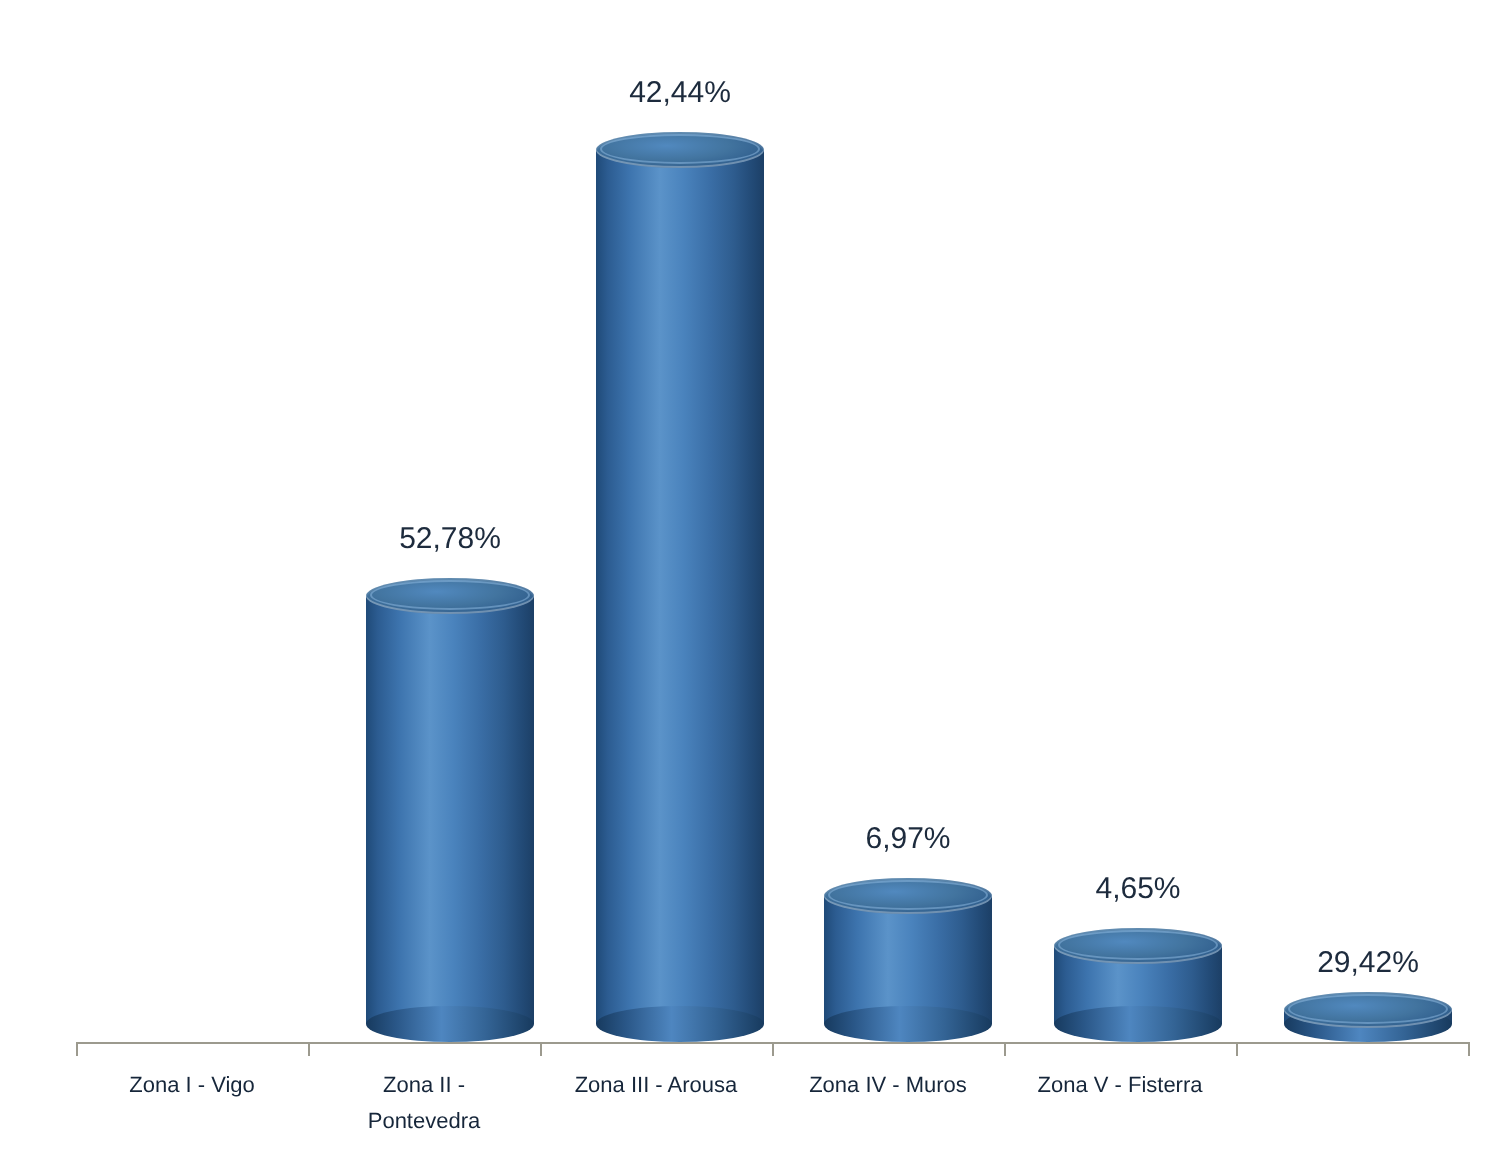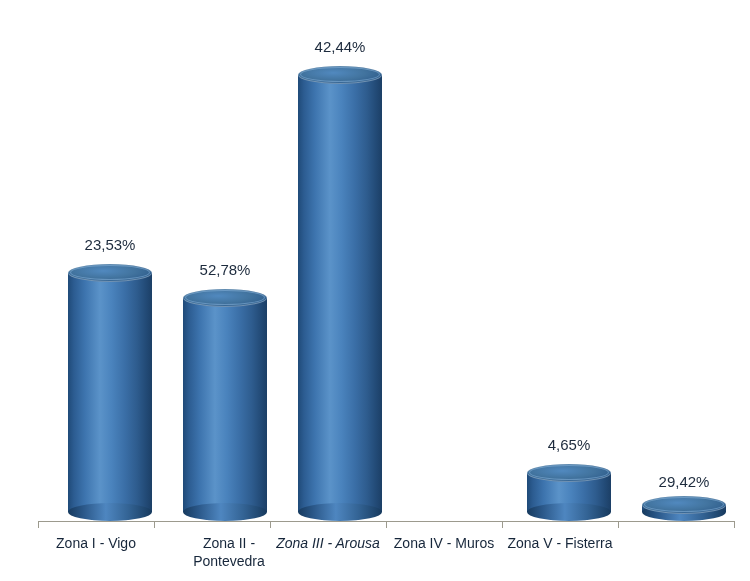--- a/index.html
+++ b/index.html
@@ -137,43 +137,33 @@
     position: absolute;
     left: 0;
     top: 528px;
     width: 750px;
     height: 53px;
   }
   .cat-label {
     position: absolute;
     top: 6px;
     text-align: center;
-    font-size: 14px;
+    font-size: 11px;
     line-height: 18px;
     color: #16263a;
     font-family: "Liberation Sans", sans-serif;
   }
 </style>
 </head>
 <body>
 
 <div id="chart-root">
 
   <div id="plot-area">
 
-    <div class="bar-slot" style="left:68px; width:84px;">
-      <div class="value-label" style="bottom:268px;">23,53%</div>
-      <div class="cylinder" style="height:257px;">
-        <div class="cyl-body"></div>
-        <div class="cyl-bottom"></div>
-        <div class="cyl-top">
-          <div class="cyl-top-rim"></div>
-        </div>
-      </div>
-    </div>
 
     <div class="bar-slot" style="left:183px; width:84px;">
       <div class="value-label" style="bottom:243px;">52,78%</div>
       <div class="cylinder" style="height:232px;">
         <div class="cyl-body"></div>
         <div class="cyl-bottom"></div>
         <div class="cyl-top">
           <div class="cyl-top-rim"></div>
         </div>
       </div>
@@ -183,20 +173,30 @@
       <div class="value-label" style="bottom:466px;">42,44%</div>
       <div class="cylinder" style="height:455px;">
         <div class="cyl-body"></div>
         <div class="cyl-bottom"></div>
         <div class="cyl-top">
           <div class="cyl-top-rim"></div>
         </div>
       </div>
     </div>
 
+    <div class="bar-slot" style="left:412px; width:84px;">
+      <div class="value-label" style="bottom:93px;">6,97%</div>
+      <div class="cylinder" style="height:82px;">
+        <div class="cyl-body"></div>
+        <div class="cyl-bottom"></div>
+        <div class="cyl-top">
+          <div class="cyl-top-rim"></div>
+        </div>
+      </div>
+    </div>
 
     <div class="bar-slot" style="left:527px; width:84px;margin-top:17px;">
       <div class="value-label" style="bottom:68px;">4,65%</div>
       <div class="cylinder" style="height:57px;">
         <div class="cyl-body"></div>
         <div class="cyl-bottom"></div>
         <div class="cyl-top">
           <div class="cyl-top-rim"></div>
         </div>
       </div>
@@ -219,19 +219,19 @@
   <div class="axis-tick" style="left:38px;"></div>
   <div class="axis-tick" style="left:154px;"></div>
   <div class="axis-tick" style="left:270px;"></div>
   <div class="axis-tick" style="left:386px;"></div>
   <div class="axis-tick" style="left:502px;"></div>
   <div class="axis-tick" style="left:618px;"></div>
   <div class="axis-tick" style="left:734px;"></div>
 
   <div id="category-labels">
     <div class="cat-label" style="left:38px; width:116px;">Zona I - Vigo</div>
-    <div class="cat-label" style="left:179px; width:100px;">Zona II - Pontevedra</div>
-    <div class="cat-label" style="left:270px; width:116px;font-style:italic;">Zona III - Arousa</div>
+    <div class="cat-label" style="left:162px; width:100px;">Zona II - Pontevedra</div>
+    <div class="cat-label" style="left:270px; width:116px;">Zona III - Arousa</div>
     <div class="cat-label" style="left:502px; width:116px;">Zona V - Fisterra</div>
     <div class="cat-label" style="left:386px; width:116px;">Zona IV - Muros</div>
   </div>
 
 </div>
 
 </body></html>

